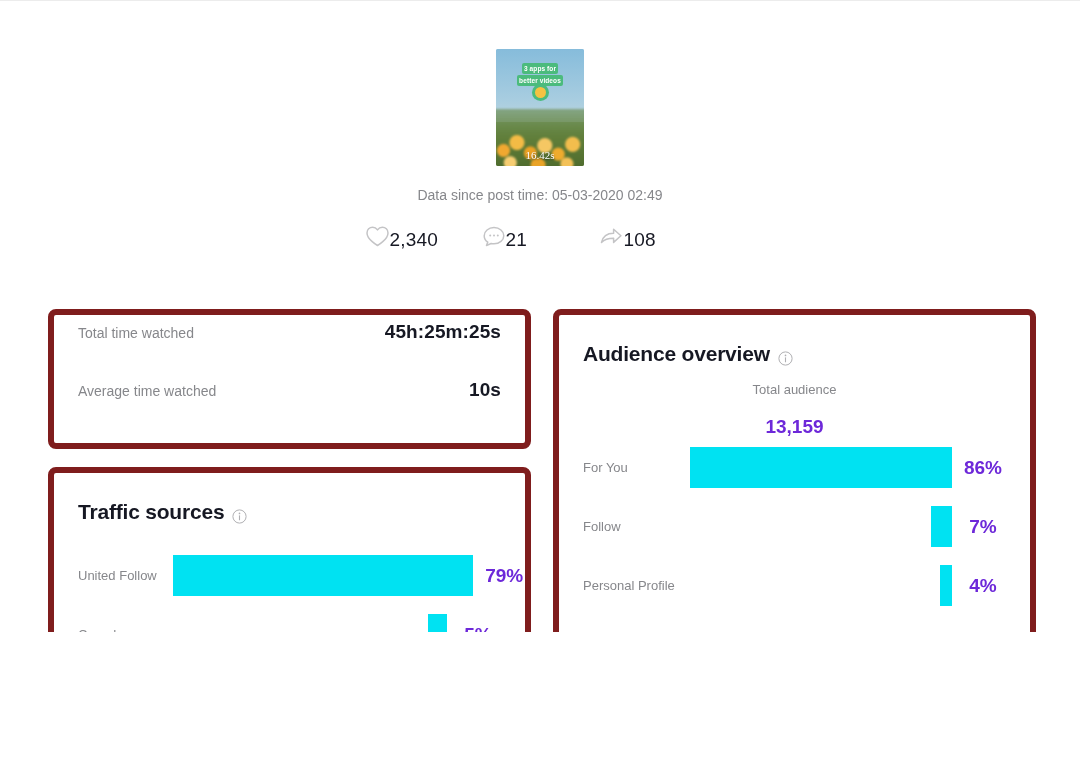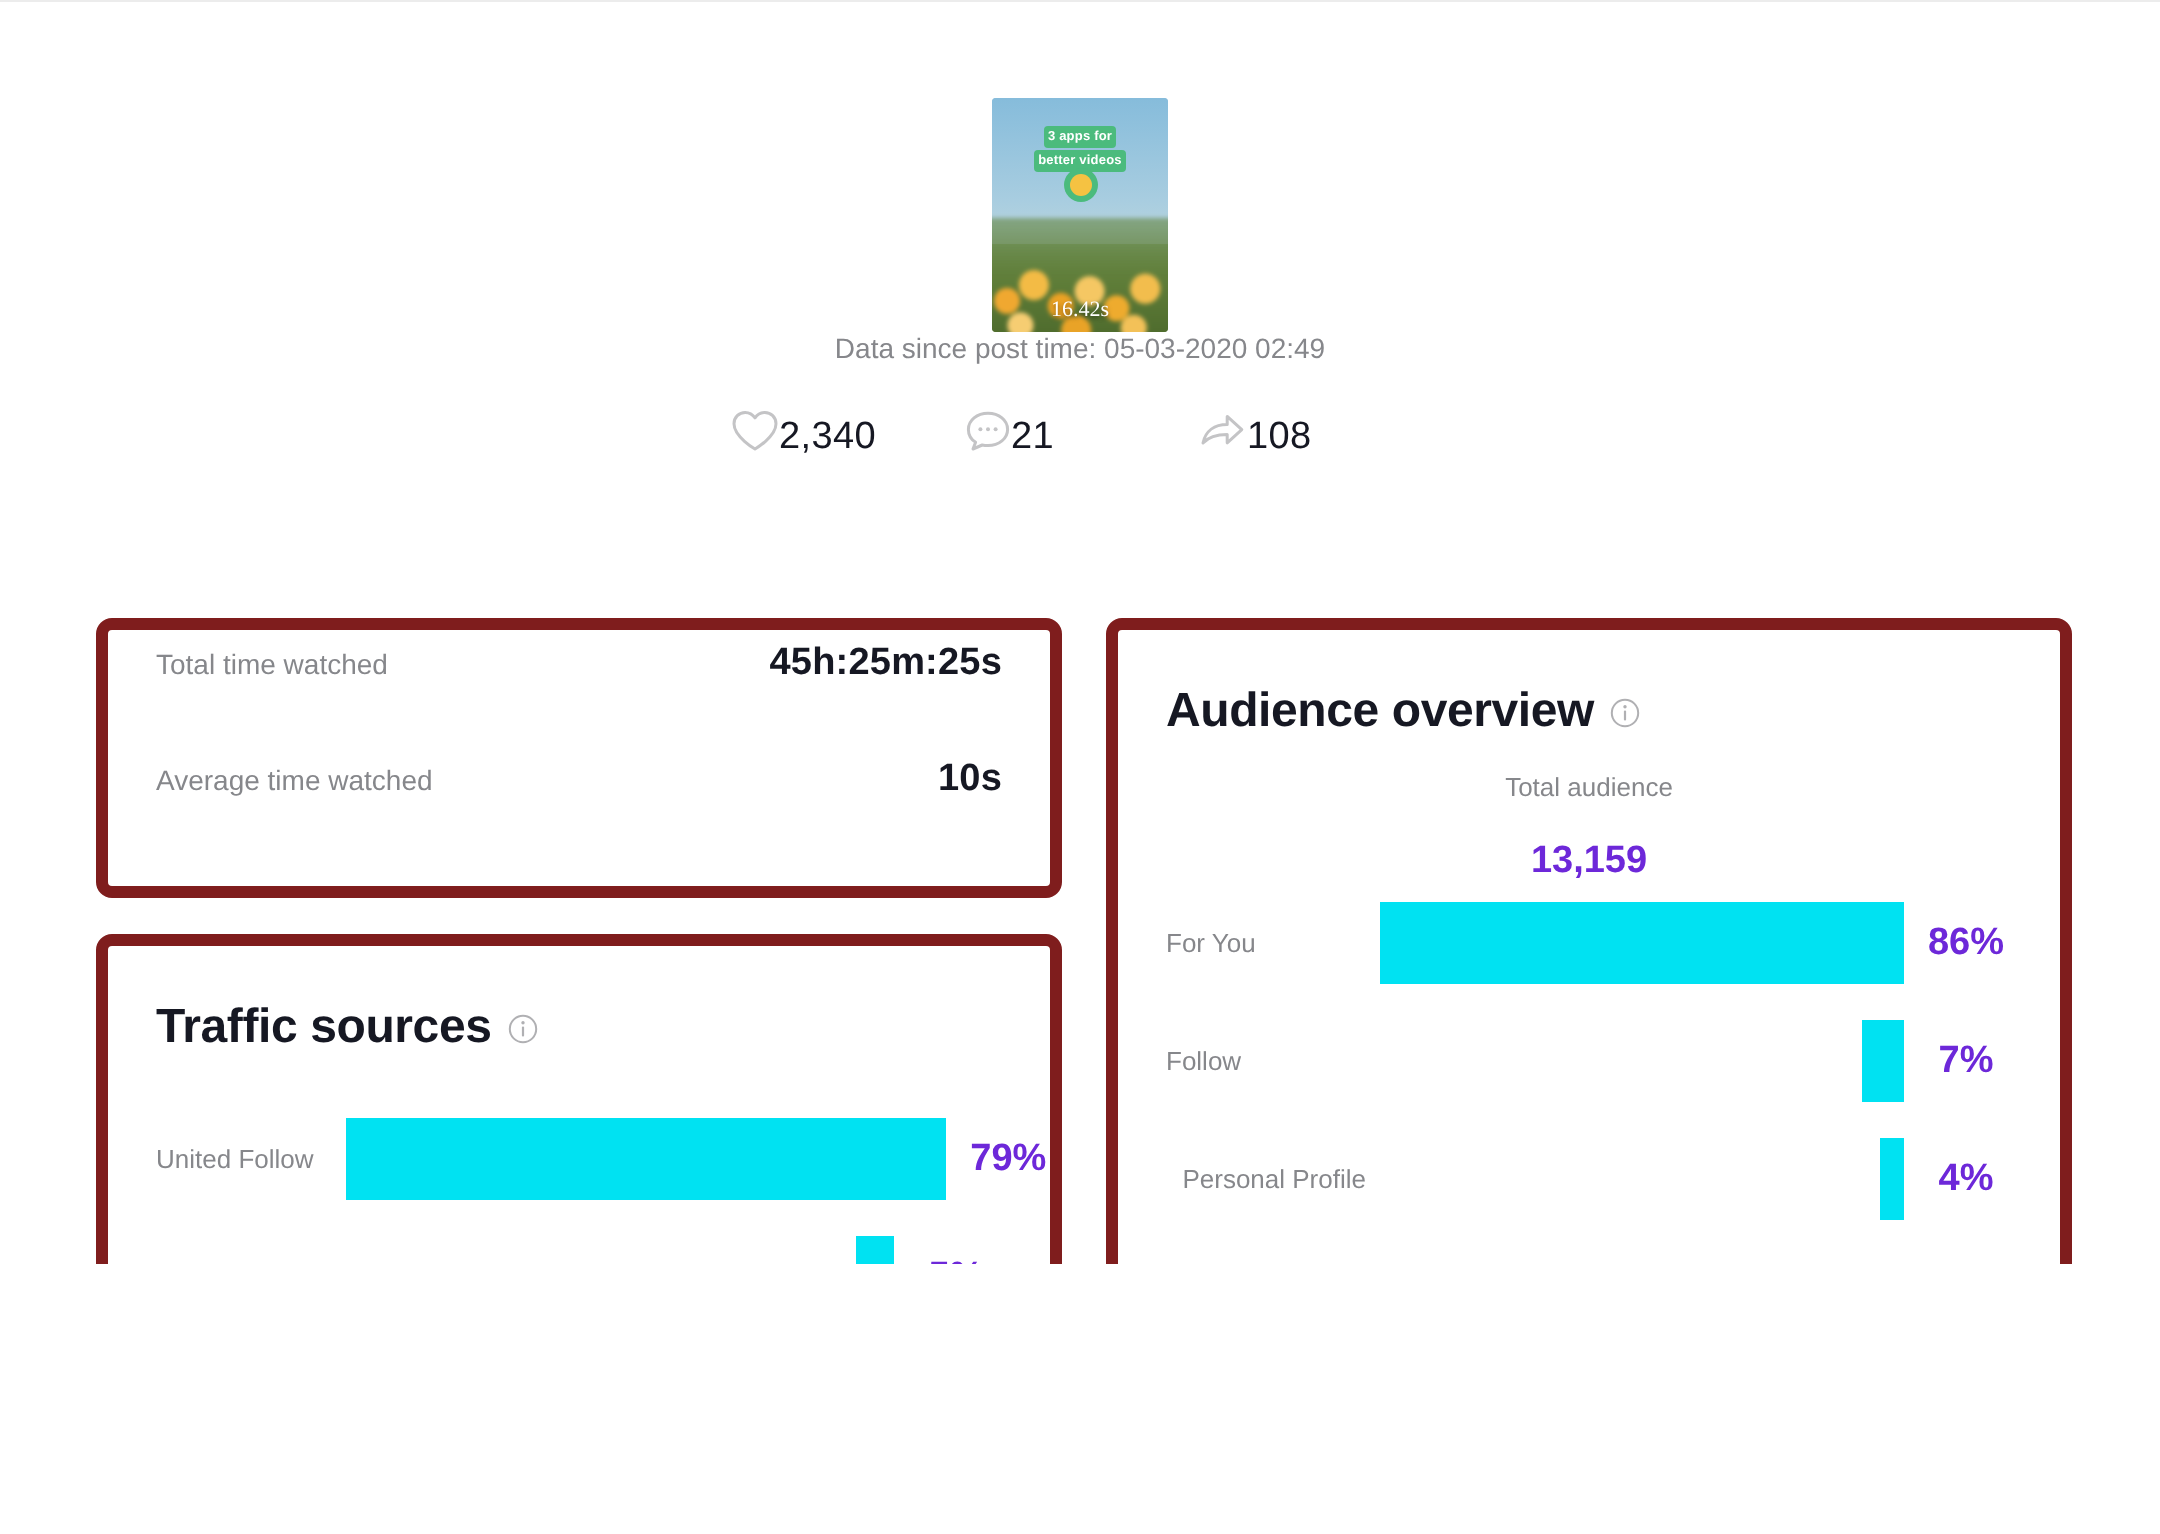--- a/index.html
+++ b/index.html
@@ -91,20 +91,21 @@
   .thumb .dur {
     position: absolute;
     left: 0; right: 0; bottom: 5px;
     text-align: center;
     color: #fff;
     font-size: 11px;
     text-shadow: 0 1px 2px rgba(0,0,0,.5);
     font-family: "Liberation Serif", serif;
   }
   .since {
+    margin-top: 21px;
     font-size: 14px;
     color: #86878b;
   }
   .engagement {
     margin-top: 18px;
     display: flex;
     gap: 0;
   }
   .eng-item {
     width: 117px;
@@ -133,26 +134,26 @@
   }
   .col { width: 483px; display: flex; flex-direction: column; gap: 18px; }
   .card {
     box-sizing: border-box;
     border: 6px solid #7f1d1d;
     border-radius: 8px;
     background: #fff;
     padding: 0 24px;
   }
   .card-title {
-    font-size: 24px;
+    font-size: 21px;
     font-weight: bold;
     color: #161823;
     letter-spacing: -.2px;
     display: flex;
-    align-items: center;
+    align-items: flex-end;
     gap: 8px;
     padding-top: 27px;
   }
   .info-icon { display: inline-flex; }
   .info-icon svg { display: block; }
 
   
   .metrics { padding-top: 6px; padding-bottom: 6px; }
   .stat-row {
     display: flex;
@@ -325,21 +326,21 @@
               <span class="bar-pct">86%</span>
             </div>
             <div class="bar-row">
               <span class="bar-label" style="width: 100px;">Follow</span>
               <div class="bar-track">
                 <div class="bar-fill" style="width: 21.35px; background: rgb(0, 226, 242);"></div>
               </div>
               <span class="bar-pct">7%</span>
             </div>
             <div class="bar-row">
-              <span class="bar-label" style="width: 100px; text-align: right;">Personal Profile</span>
+              <span class="bar-label" style="width: 100px;">Personal Profile</span>
               <div class="bar-track">
                 <div class="bar-fill" style="width: 12.2px; background: rgb(0, 226, 242);"></div>
               </div>
               <span class="bar-pct">4%</span>
             </div>
           </div>
       </div>
     </div>
 
   </div>

